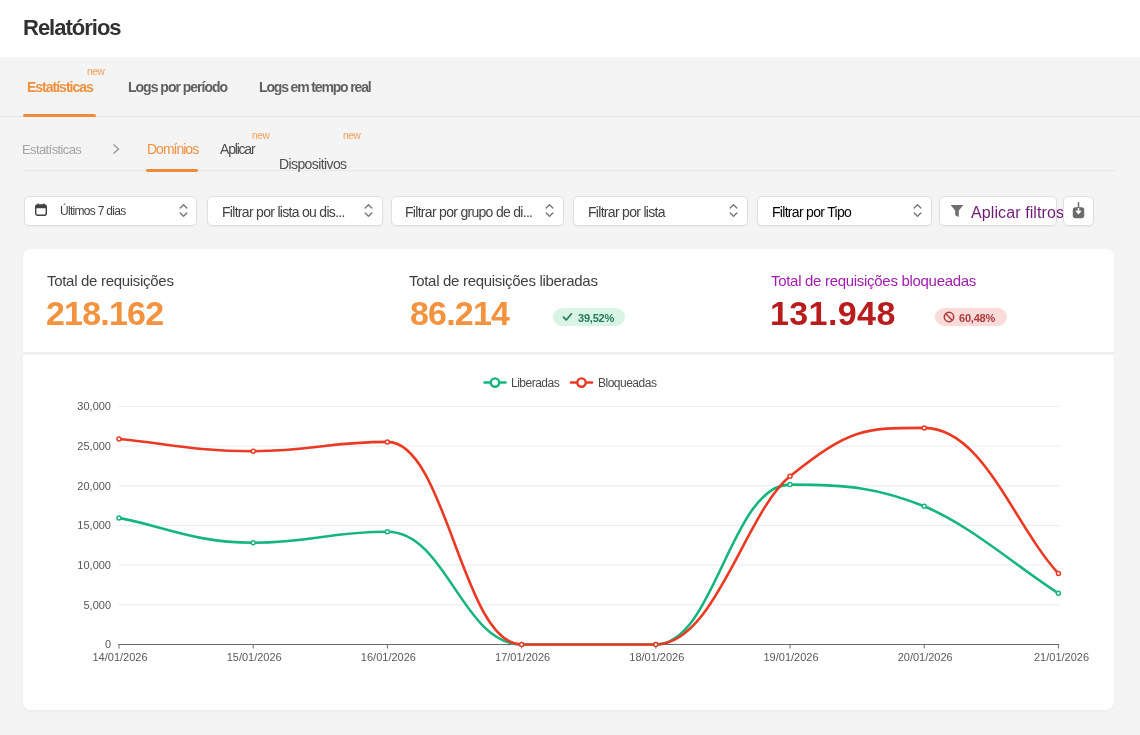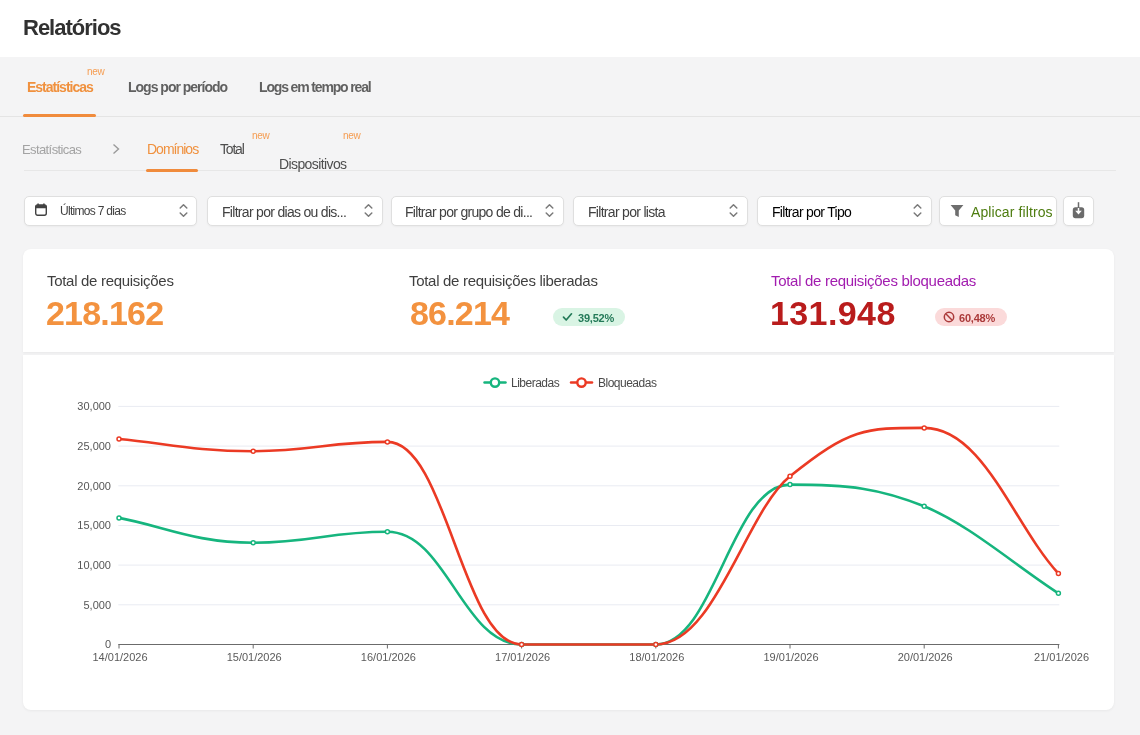--- a/index.html
+++ b/index.html
@@ -19,40 +19,40 @@
   <div class="abs" style="left:128px; top:79px; font-size:14px; font-weight:bold; color:#606060; letter-spacing:-1px;">Logs por período</div>
   <div class="abs" style="left:259px; top:79px; font-size:14px; font-weight:bold; color:#606060; letter-spacing:-1.15px;">Logs em tempo real</div>
 
   <div class="abs" style="left:24px; top:170px; width:1092px; height:1px; background:#e7e7e7;"></div>
   <div class="abs" style="left:146px; top:169px; width:52px; height:3px; background:#f08b3c; border-radius:2px;"></div>
   <div class="abs" style="left:22px; top:142px; font-size:13px; color:#a3a3a3; letter-spacing:-0.6px;">Estatísticas</div>
   <svg class="abs" style="left:111px; top:143px;" width="10" height="12" viewBox="0 0 10 12">
     <path d="M2.5 1.5 L7.5 6 L2.5 10.5" fill="none" stroke="#9a9a9a" stroke-width="1.4"></path>
   </svg>
   <div class="abs" style="left:147px; top:141px; font-size:14px; color:#f0913e; letter-spacing:-1px;">Domínios</div>
-  <div class="abs" style="left:220px; top:141px; font-size:14px; color:#4e4e4e; letter-spacing:-1.2px;">Total</div>
+  <div class="abs" style="left:220px; top:141px; font-size:14px; color:#4e4e4e; letter-spacing:-1.2px;">Aplicar</div>
   <div class="abs" style="left:252px; top:130px; font-size:10px; color:#f59d52; letter-spacing:-0.3px;">new</div>
   <div class="abs" style="left:279px; top:156px; font-size:14px; color:#4e4e4e; letter-spacing:-0.6px;">Dispositivos</div>
   <div class="abs" style="left:343px; top:130px; font-size:10px; color:#f59d52; letter-spacing:-0.3px;">new</div>
 
   <div class="abs" style="left:24px; top:196px; width:173px; height:30px; background:#fff; border:1px solid #dfdfdf; border-radius:5px; box-shadow:0 1px 2px rgba(0,0,0,0.04);"></div>
   <svg class="abs" style="left:35px; top:203px;" width="12" height="13" viewBox="0 0 12 13">
     <line x1="3.1" y1="0.6" x2="3.1" y2="3" stroke="#424242" stroke-width="1.5"></line>
     <line x1="8.9" y1="0.6" x2="8.9" y2="3" stroke="#424242" stroke-width="1.5"></line>
     <rect x="0.7" y="1.9" width="10.6" height="10.3" rx="1.9" fill="none" stroke="#424242" stroke-width="1.4"></rect>
     <path d="M2.6 1.9 L9.4 1.9 A1.9 1.9 0 0 1 11.3 3.8 L11.3 5.2 L0.7 5.2 L0.7 3.8 A1.9 1.9 0 0 1 2.6 1.9 Z" fill="#424242"></path>
   </svg>
   <div class="abs" style="left:60px; top:204px; font-size:12px; color:#414141; letter-spacing:-0.7px;">Últimos 7 dias</div>
   <svg class="abs" style="left:179px; top:203px;" width="9" height="15" viewBox="0 0 9 15">
     <path d="M1.2 5 L4.5 1.8 L7.8 5" fill="none" stroke="#7a7a7a" stroke-width="1.5" stroke-linecap="round" stroke-linejoin="round"></path>
     <path d="M1.2 10 L4.5 13.2 L7.8 10" fill="none" stroke="#7a7a7a" stroke-width="1.5" stroke-linecap="round" stroke-linejoin="round"></path>
   </svg>
 
   <div class="abs" style="left:207px; top:196px; width:176px; height:30px; background:#fff; border:1px solid #dfdfdf; border-radius:5px; box-shadow:0 1px 2px rgba(0,0,0,0.04);"></div>
-  <div class="abs" style="left:222px; top:204px; font-size:14px; color:#414141; letter-spacing:-0.7px;">Filtrar por dias ou dis...</div>
+  <div class="abs" style="left:222px; top:204px; font-size:14px; color:#414141; letter-spacing:-0.7px;">Filtrar por lista ou dis...</div>
   <svg class="abs" style="left:364px; top:203px;" width="9" height="15" viewBox="0 0 9 15">
     <path d="M1.2 5 L4.5 1.8 L7.8 5" fill="none" stroke="#7a7a7a" stroke-width="1.5" stroke-linecap="round" stroke-linejoin="round"></path>
     <path d="M1.2 10 L4.5 13.2 L7.8 10" fill="none" stroke="#7a7a7a" stroke-width="1.5" stroke-linecap="round" stroke-linejoin="round"></path>
   </svg>
 
   <div class="abs" style="left:391px; top:196px; width:173px; height:30px; background:#fff; border:1px solid #dfdfdf; border-radius:5px; box-shadow:0 1px 2px rgba(0,0,0,0.04);"></div>
   <div class="abs" style="left:405px; top:204px; font-size:14px; color:#414141; letter-spacing:-0.7px;">Filtrar por grupo de di...</div>
   <svg class="abs" style="left:545px; top:203px;" width="9" height="15" viewBox="0 0 9 15">
     <path d="M1.2 5 L4.5 1.8 L7.8 5" fill="none" stroke="#7a7a7a" stroke-width="1.5" stroke-linecap="round" stroke-linejoin="round"></path>
     <path d="M1.2 10 L4.5 13.2 L7.8 10" fill="none" stroke="#7a7a7a" stroke-width="1.5" stroke-linecap="round" stroke-linejoin="round"></path>
@@ -69,21 +69,21 @@
   <div class="abs" style="left:772px; top:204px; font-size:14px; color:#000000; letter-spacing:-0.7px;">Filtrar por Tipo</div>
   <svg class="abs" style="left:913px; top:203px;" width="9" height="15" viewBox="0 0 9 15">
     <path d="M1.2 5 L4.5 1.8 L7.8 5" fill="none" stroke="#7a7a7a" stroke-width="1.5" stroke-linecap="round" stroke-linejoin="round"></path>
     <path d="M1.2 10 L4.5 13.2 L7.8 10" fill="none" stroke="#7a7a7a" stroke-width="1.5" stroke-linecap="round" stroke-linejoin="round"></path>
   </svg>
 
   <div class="abs" style="left:939px; top:196px; width:118px; height:30px; background:#fff; border:1px solid #dfdfdf; border-radius:5px; box-shadow:0 1px 2px rgba(0,0,0,0.04);"></div>
   <svg class="abs" style="left:950px; top:204px;" width="14" height="14" viewBox="0 0 14 14">
     <path d="M0.6 0.9 L13.4 0.9 L8.8 6.5 L8.8 13 L5.2 11.2 L5.2 6.5 Z" fill="#6e6e6e"></path>
   </svg>
-  <div class="abs" style="left:971px; top:204px; font-size:14px; color:#4d7c0f; letter-spacing:0.1px;">Aplicar filtros</div>
+  <div class="abs" style="left:971px; top:204px; font-size:16px; color:#701a75; letter-spacing:0.1px;">Aplicar filtros</div>
 
   <div class="abs" style="left:1063px; top:196px; width:31px; height:30px; background:#fff; border:1px solid #dfdfdf; border-radius:5px; box-shadow:0 1px 2px rgba(0,0,0,0.04);"></div>
   <svg class="abs" style="left:1071px; top:201px;" width="15" height="19" viewBox="0 0 15 19">
     <path d="M7.5 1.2 L7.5 7" stroke="#6b6b6b" stroke-width="1.5"></path>
     <rect x="1.8" y="6.2" width="11.4" height="11" rx="2.6" fill="#6b6b6b"></rect>
     <path d="M7.5 7 L7.5 10.2" stroke="#fff" stroke-width="1.5"></path>
     <path d="M7.5 13.4 L4.2 9.8 L10.8 9.8 Z" fill="#fff"></path>
   </svg>
 
   <div class="abs" style="left:23px; top:249px; width:1091px; height:103px; background:#fff; border-radius:8px 8px 0 0; box-shadow:0 1px 3px rgba(0,0,0,0.05);"></div>

